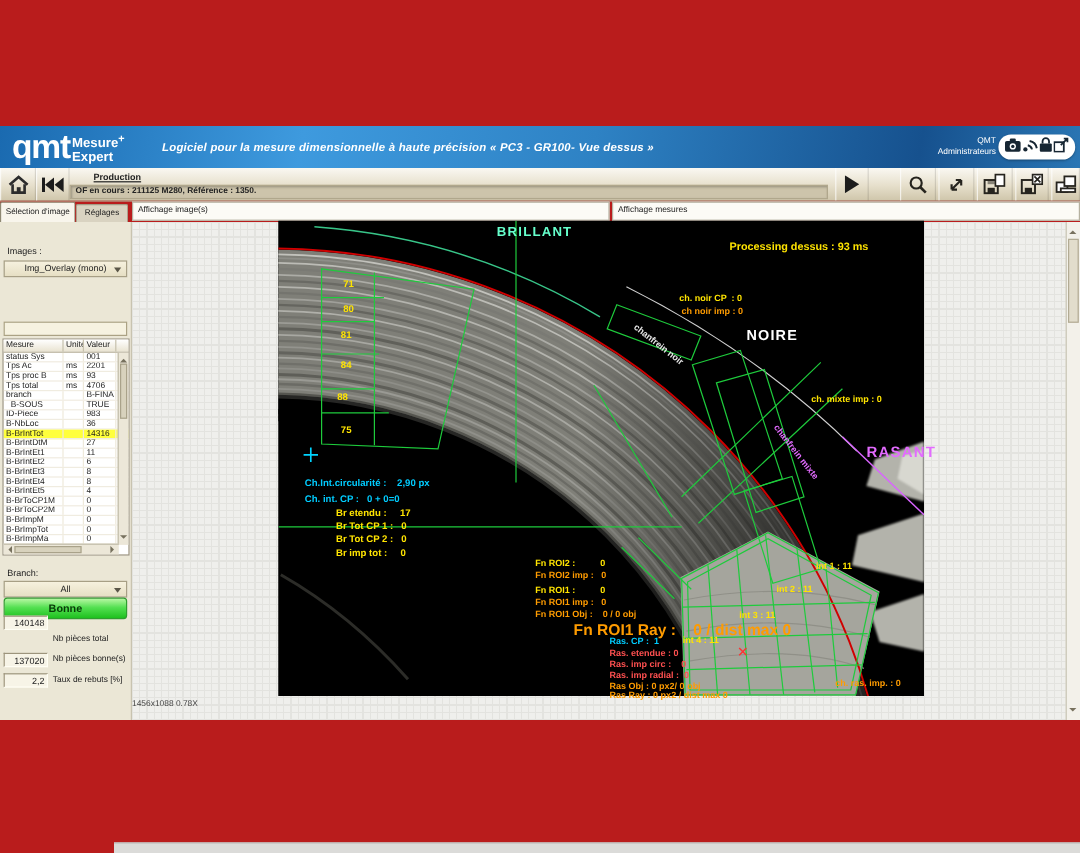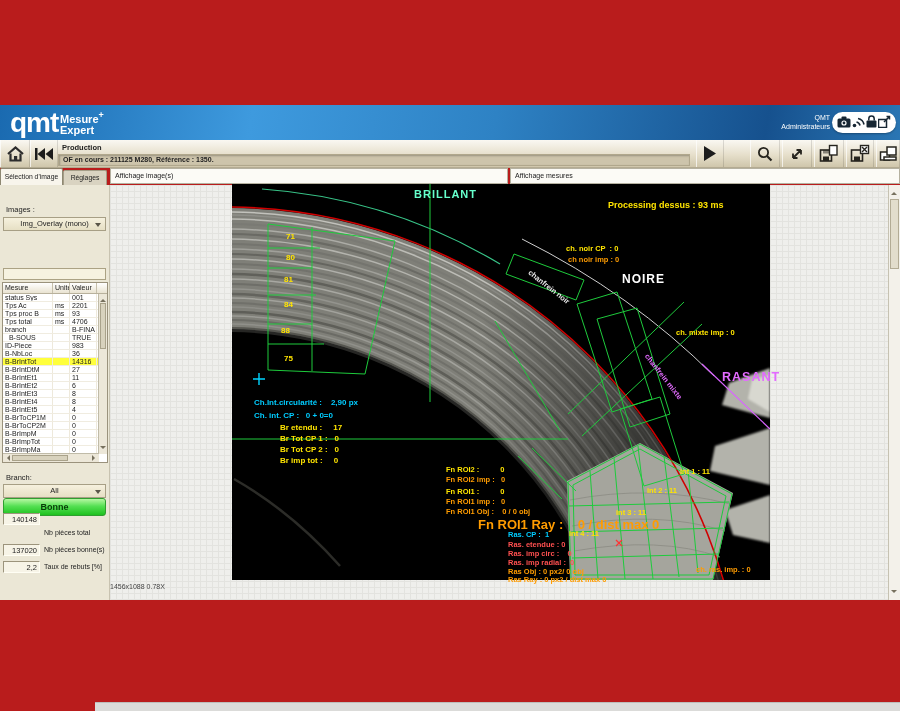--- a/index.html
+++ b/index.html
@@ -15,21 +15,21 @@
   .header-title { position:absolute; left:135px; top:13px; color:#fff; font-style:italic; font-weight:bold; font-size:9.5px; letter-spacing:.2px; }
   .user-block { position:absolute; right:70px; top:8px; text-align:right; color:#fff; font-size:7px; line-height:9px; }
   .pill { position:absolute; right:4px; top:7px; width:64px; height:21px; background:#fff; border-radius:11px;
     display:flex; align-items:center; justify-content:space-around; padding:0 4px; box-shadow:0 1px 2px rgba(0,0,0,.3); }
 
   
   .toolbar { position:absolute; left:0; top:140px; width:900px; height:28px;
     background:linear-gradient(#faf8f2,#e6dfcb 55%,#cfc6ab); border-bottom:1px solid #b4ab92; }
   .tbtn { position:absolute; top:0; height:27px; display:flex; align-items:center; justify-content:center;
     border-left:1px solid rgba(255,255,255,.7); border-right:1px solid rgba(0,0,0,.12); }
-  .prod-label { position:absolute; left:62px; top:3px; font-size:7.5px; font-weight:bold; color:#222; }
+  .prod-label { position:absolute; left:78px; top:3px; font-size:7.5px; font-weight:bold; color:#222;text-decoration:underline; }
   .of-strip { position:absolute; left:58px; top:14px; width:632px; height:12px; background:#cdc4ab;
     border:1px solid #b0a78c; box-shadow:inset 1px 1px 2px rgba(0,0,0,.25); }
   .of-strip span { display:block; font-size:7px; font-weight:bold; color:#222; line-height:10px; padding-left:4px; white-space:pre; }
 
   
   .tab { position:absolute; font-size:6.8px; text-align:center; color:#222; }
   .tab-active { left:0; top:168px; width:63px; height:17px; line-height:16px; background:#f8f5ec;
     border:1px solid #8e8872; border-bottom:none; border-radius:2px 2px 0 0; z-index:2; }
   .tab-idle { left:63px; top:170px; width:44px; height:15px; line-height:14px; background:#d9d3c1;
     border:1px solid #a49d87; border-bottom:none; border-radius:2px 2px 0 0; }
@@ -85,20 +85,21 @@
 <body>
 
 <div id="page">
 
   <div class="header">
     <div class="logo-qmt">qmt</div>
     <div class="logo-sub">
       <div><span>Mesure</span><sup>+</sup></div>
       <div>Expert</div>
     </div>
+    <div class="header-title">Logiciel pour la mesure dimensionnelle à haute précision « PC3 - GR100- Vue dessus »</div>
     <div class="user-block">
       <div>QMT</div>
       <div>Administrateurs</div>
     </div>
     <div class="pill">
       <span><svg width="14" height="12" viewBox="0 0 14 12">
             <rect x="0.5" y="2.5" width="13" height="9" rx="1.5" fill="#172633"></rect>
             <rect x="4.5" y="0.5" width="5" height="3" rx="1" fill="#172633"></rect>
             <circle cx="7" cy="7" r="2.6" fill="#fff"></circle>
             <circle cx="7" cy="7" r="1.4" fill="#172633"></circle>

